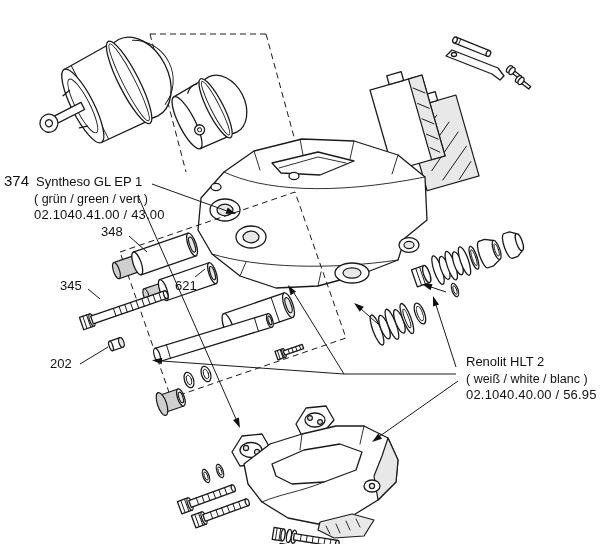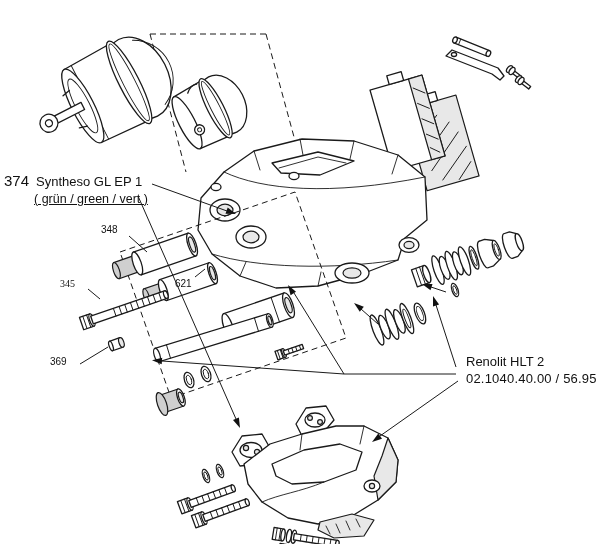--- a/index.html
+++ b/index.html
@@ -1,23 +1,23 @@
 <!DOCTYPE html>
 <html><head>
 <meta charset="utf-8">
 <style>
   html,body{margin:0;padding:0;background:#fff;}
   #stage{position:relative;width:600px;height:544px;background:#fff;overflow:hidden;
          font-family:"Liberation Sans", sans-serif;color:#111;margin-top:24px;}
   #stage svg{position:absolute;left:0;top:0;}
   .lbl{position:absolute;font-size:13px;line-height:1.28;white-space:nowrap;color:#111;}
   .lbl .ref{font-size:15px;margin-right:7px;}
-  .lbl .sub{padding-left:30px;font-size:12.5px;text-decoration:underline;}
+  .lbl .sub{padding-left:30px;font-size:12.5px;}
   .lbl .code{letter-spacing:.2px;font-size:13px;}
-  .lbl.num{font-size:10px;}
+  .lbl.num{font-size:13px;}
   
   .ln{fill:none;stroke:#1a1a1a;stroke-width:1.3;stroke-linecap:round;stroke-linejoin:round;}
   .thin{stroke-width:.9;}
   .fw{fill:#fff;stroke:#1a1a1a;stroke-width:1.3;stroke-linejoin:round;}
   .fg{fill:#e8e8e8;stroke:#1a1a1a;stroke-width:1.2;stroke-linejoin:round;}
   .fd{fill:#cfcfcf;stroke:#1a1a1a;stroke-width:1.2;stroke-linejoin:round;}
   .dash{fill:none;stroke:#1a1a1a;stroke-width:1;stroke-dasharray:6 4;}
   .ldr{fill:none;stroke:#1a1a1a;stroke-width:1;}
   .ar{fill:#111;stroke:none;}
 </style>
@@ -310,25 +310,27 @@
     <path class="ldr" d="M 378,300 L 361,285"></path>
     <polygon class="ar" points="354,279 363.8,282.8 359.8,287.8"></polygon>
   </g>
 </svg>
 
   <div class="lbl" style="left:4px;top:147px;">
     <div>
       <span class="ref">374</span><span>Syntheso GL EP 1</span>
     </div>
     <div class="sub">( grün / green / vert )</div>
+    <div class="sub code">02.1040.41.00 / 43.00</div>
   </div>
 
   <div class="lbl num" style="left:101px;top:200px;">348</div>
-  <div class="lbl num" style="left:60px;top:254px;font-family:Liberation Serif, serif;">345</div>
+  <div class="lbl num" style="left:60px;top:254px;">345</div>
   <div class="lbl num" style="left:175px;top:254px;">621</div>
-  <div class="lbl num" style="left:50px;top:332px;">369</div>
+  <div class="lbl num" style="left:50px;top:332px;">202</div>
 
   <div class="lbl" style="left:466px;top:330px;">
     <div>Renolit HLT 2</div>
+    <div style="font-size:12.5px;">( weiß / white / blanc )</div>
     <div class="code">02.1040.40.00 / 56.95</div>
   </div>
 
 </div>
 
 </body></html>

